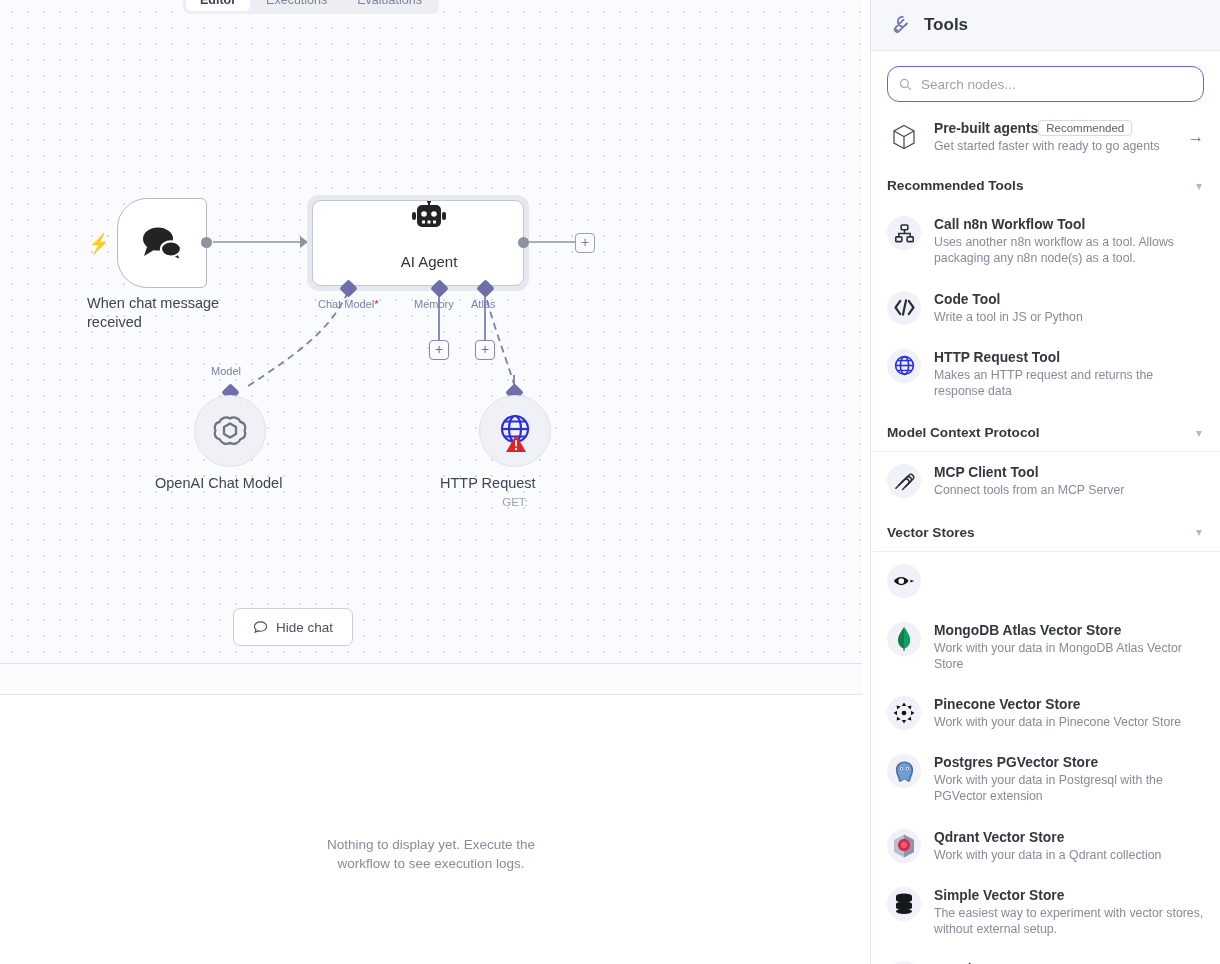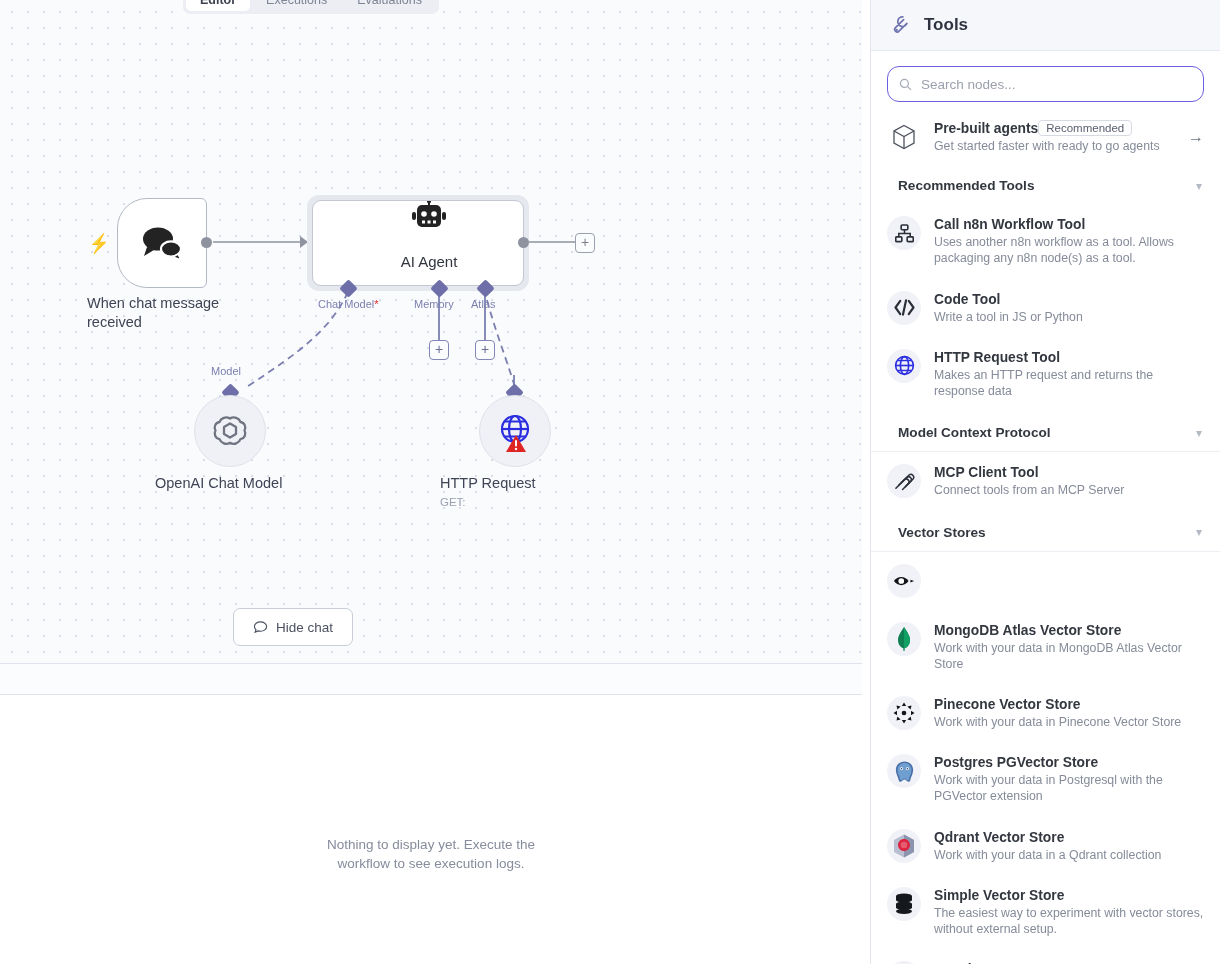--- a/index.html
+++ b/index.html
@@ -50,21 +50,21 @@
     position: absolute;
     font-size: 14.5px;
     color: #3f4455;
     text-align: left;
     line-height: 1.3;
   }
   .sublabel {
     position: absolute;
     font-size: 11.5px;
     color: #9aa0b0;
-    text-align: left;
+    text-align: center;
   }
 
   
   #node-trigger {
     position: absolute; left: 117px; top: 198px;
     width: 90px; height: 90px;
     background: #ffffff;
     border: 1.3px solid #b4b9c6;
     border-radius: 30px 6px 6px 30px;
     display: flex; align-items: center; justify-content: center;
@@ -227,21 +227,21 @@
   }
   .row-desc { font-size: 12.3px; color: #858b99; margin-top: 2px; line-height: 1.32; }
   .row-arrow { color: #6e7380; font-size: 16px; align-self: center; }
 
   .section-head {
     display: flex; align-items: center; justify-content: space-between;
     padding: 14px 18px 11px 16px;
     border-bottom: 1px solid #eceef4;
   }
   .section-head.noborder { border-bottom: none; }
-  .section-title { font-size: 13.6px; font-weight: 700; color: #33373f; margin-left: 11px; }
+  .section-title { font-size: 13.6px; font-weight: 700; color: #33373f; }
   .chev { color: #b4b9c4; font-size: 12px; }
 
   .tool-row {
     display: flex; align-items: flex-start;
     padding: 12px 16px;
     gap: 13px;
   }
   .tool-row .row-body { padding-top: 1px; }
 
   svg { display: block; }

